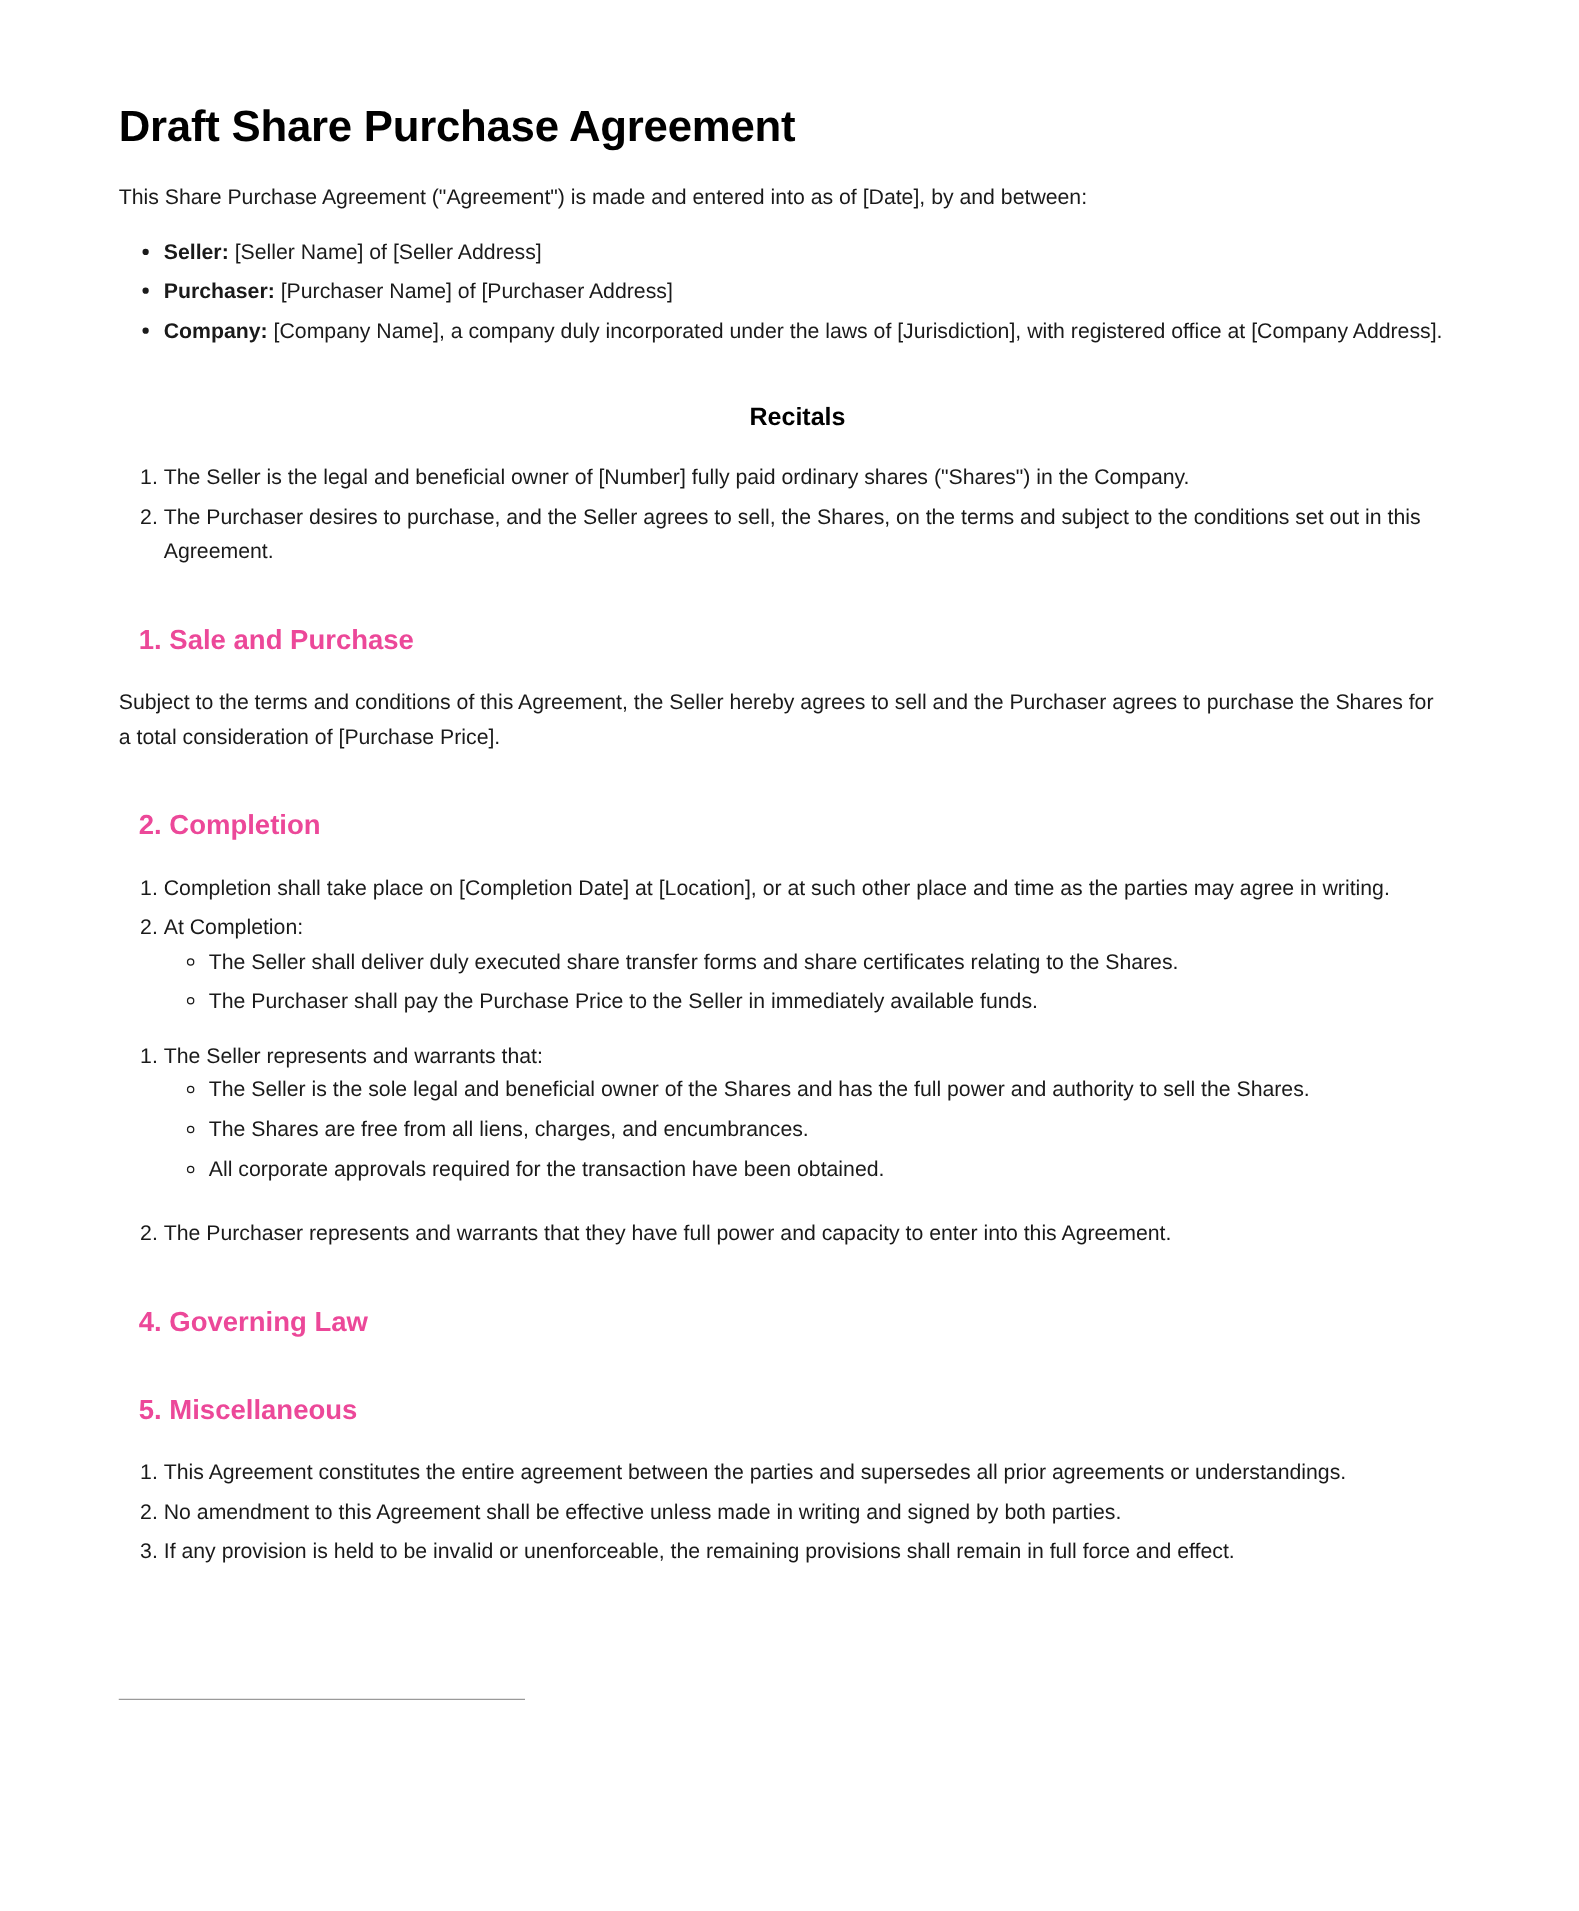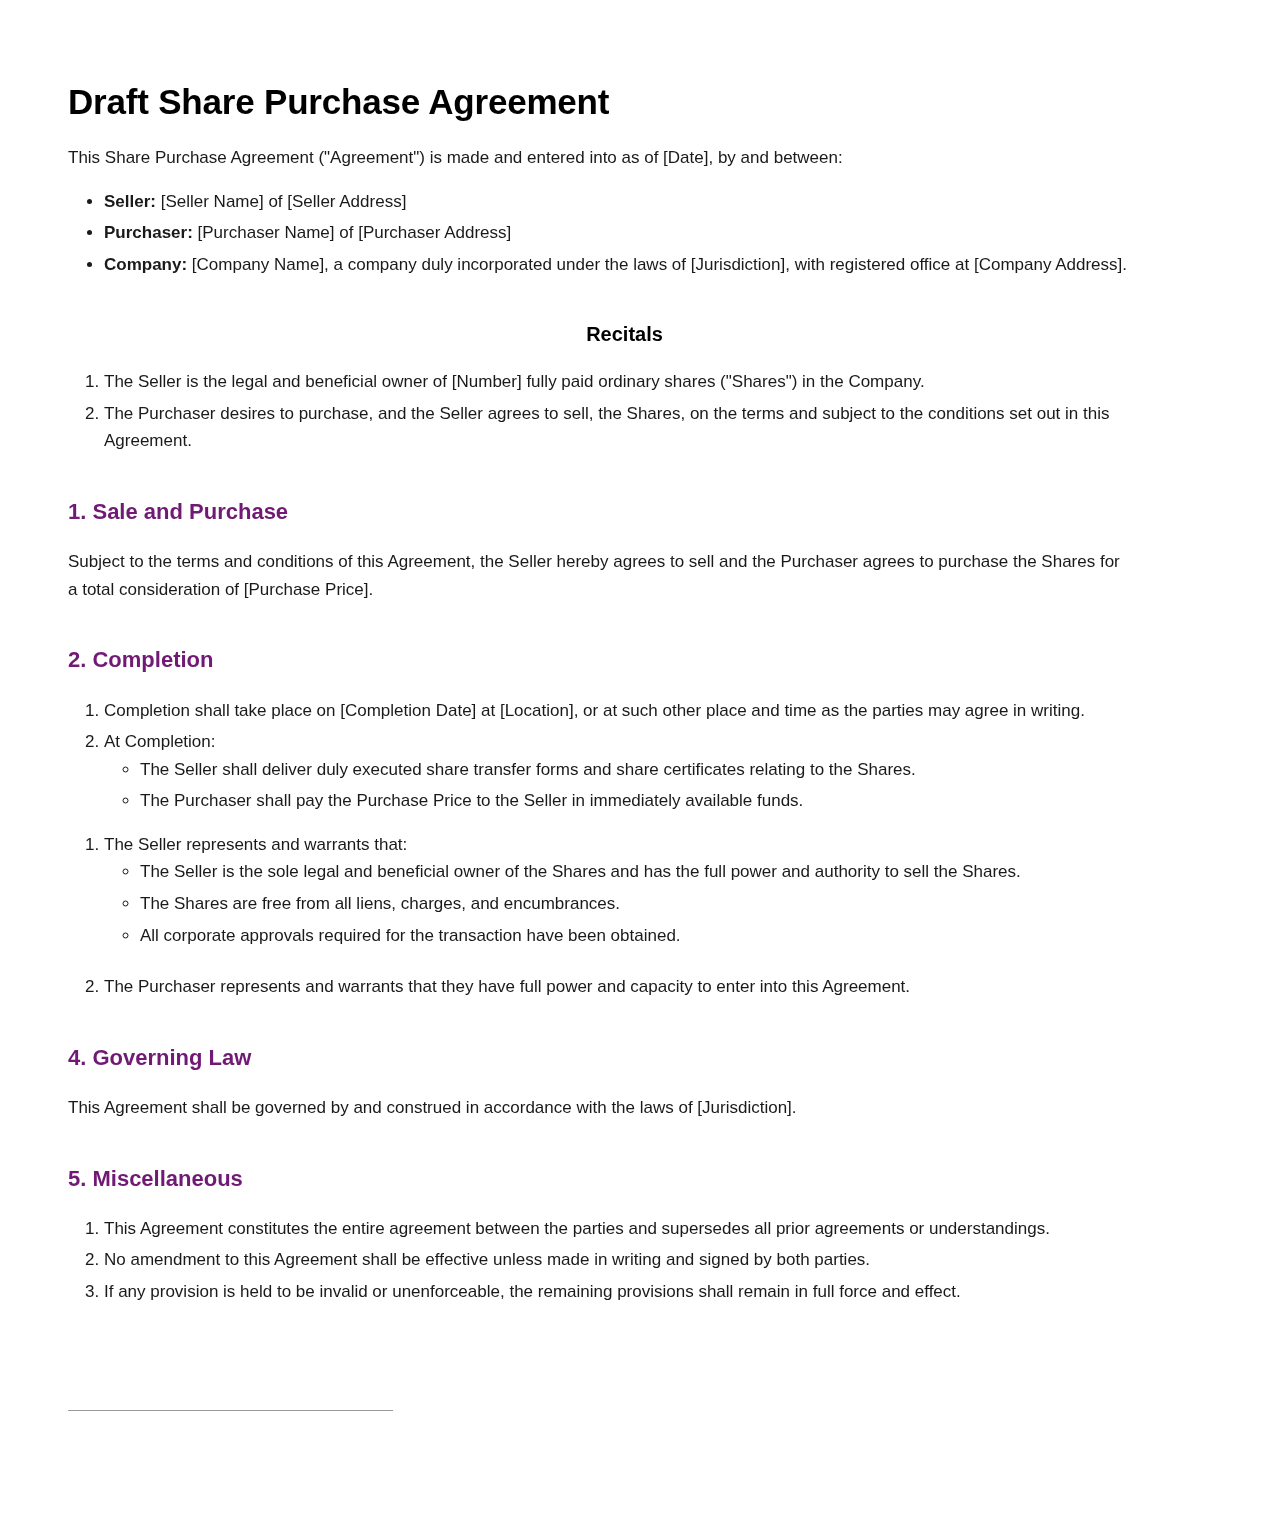--- a/index.html
+++ b/index.html
@@ -8,38 +8,38 @@
     background: #ffffff;
   }
   body {
     width: 1263px;
     min-height: 1529px;
     font-family: "Liberation Sans", sans-serif;
     color: #1a1a1a;
     -webkit-font-smoothing: antialiased;
   }
   .page {
-    padding: 82px 82px 0 68px;
+    padding: 82px 82px 0 95px;
     box-sizing: border-box;
     width: 1263px;
   }
   .doc-title {
     font-size: 35px;
     font-weight: bold;
     line-height: 1.15;
     margin: 0 0 22px 0;
     letter-spacing: -0.2px;
     color: #000000;
   }
   h2.section-heading {
     font-size: 22px;
     font-weight: bold;
     line-height: 1.2;
-    margin: 44px 0 23px 0;
-    color: #701a75;
+    margin: 44px 0 23px 16px;
+    color: #ec4899;
   }
   h3.section-heading {
     font-size: 20px;
     font-weight: bold;
     line-height: 1.2;
     margin: 44px 0 22px 0;
     color: #000000;
     text-align: center;
   }
   p.para {
@@ -119,21 +119,20 @@
       <ul class="sub-bullets">
         <li>The Seller is the sole legal and beneficial owner of the Shares and has the full power and authority to sell the Shares.</li>
         <li>The Shares are free from all liens, charges, and encumbrances.</li>
         <li>All corporate approvals required for the transaction have been obtained.</li>
       </ul>
     </li>
     <li class="loose">The Purchaser represents and warrants that they have full power and capacity to enter into this Agreement.</li>
   </ol>
 
   <h2 class="section-heading">4. Governing Law</h2>
-  <p class="para">This Agreement shall be governed by and construed in accordance with the laws of [Jurisdiction].</p>
 
   <h2 class="section-heading">5. Miscellaneous</h2>
   <ol class="numbers">
     <li>This Agreement constitutes the entire agreement between the parties and supersedes all prior agreements or understandings.</li>
     <li>No amendment to this Agreement shall be effective unless made in writing and signed by both parties.</li>
     <li>If any provision is held to be invalid or unenforceable, the remaining provisions shall remain in full force and effect.</li>
   </ol>
 
   <div class="spacer-block"></div>
 

